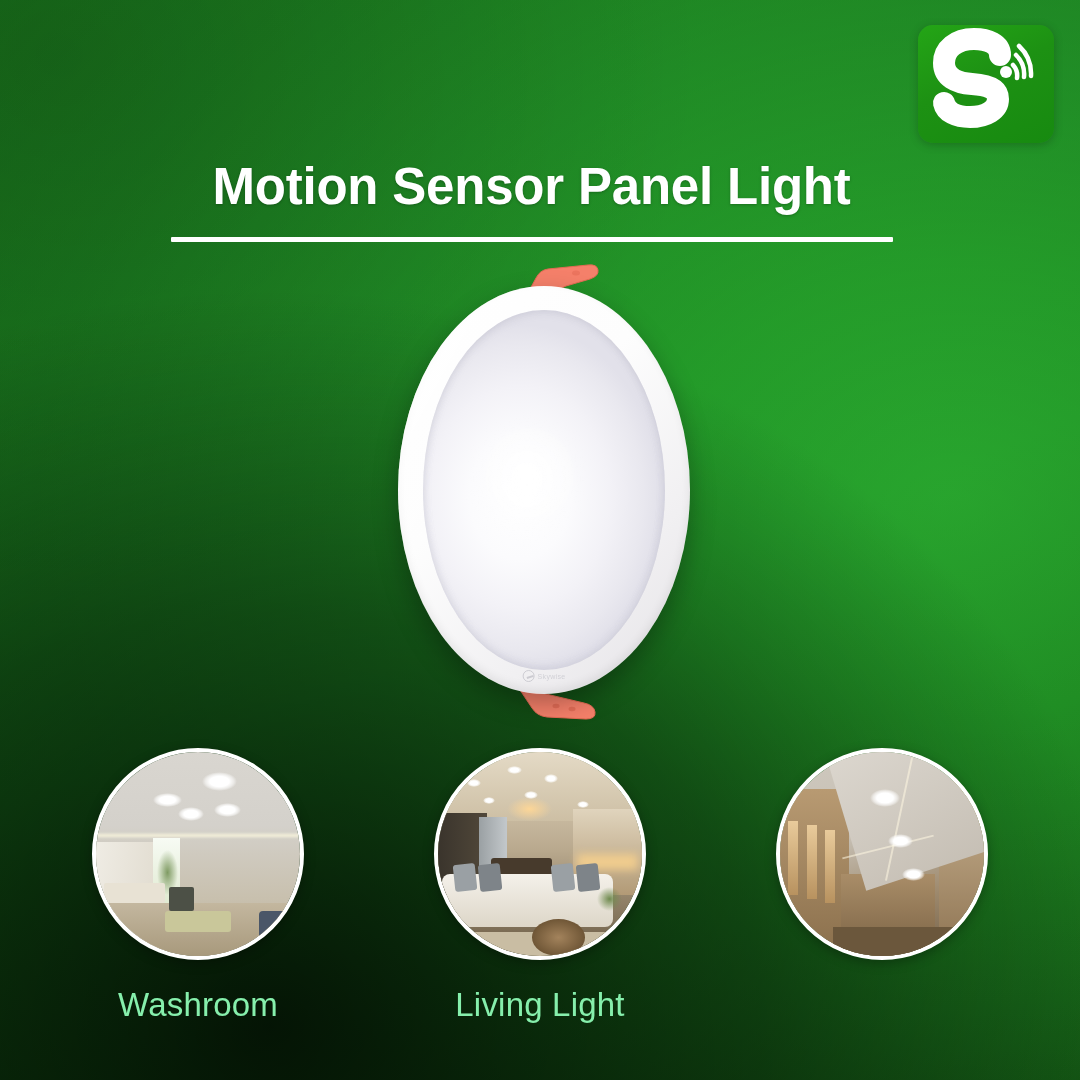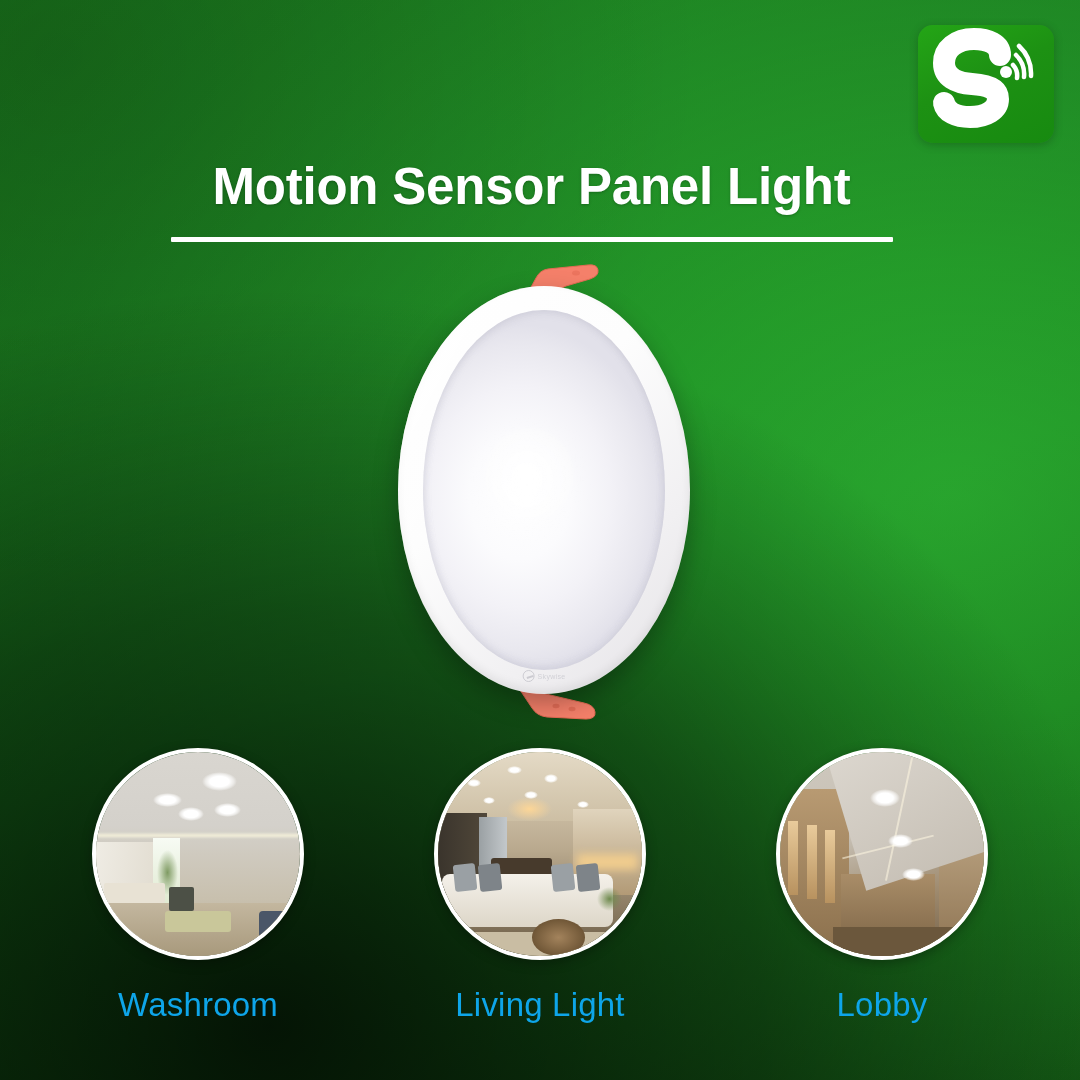--- a/index.html
+++ b/index.html
@@ -130,21 +130,21 @@
     border-radius:50%;
     border:4px solid #ffffff;
     overflow:hidden;
     position:relative;
     box-shadow:0 3px 12px rgba(0,0,0,.30);
   }
   .room-scene{ position:absolute; inset:0; }
   .room-label{
     margin-top:26px;
     font-size:33px;
-    color:#0ea5e9;
+    color:#86efac;
     font-weight:normal;
     letter-spacing:.2px;
   }
 
   
   .scene-washroom{
     background:linear-gradient(180deg,#d9d6d0 0%,#d4d1cb 36%,#cfcabf 50%,#c8c0ae 72%,#b9ad95 100%);
   }
   .scene-washroom .wall-left{
     position:absolute; left:0; top:44%; width:34%; height:56%;
@@ -396,16 +396,15 @@
         <div class="wall-right"></div>
         <div class="ceiling"></div>
         <div class="floor"></div>
         <div class="seam s1"></div>
         <div class="seam s2"></div>
         <div class="downlight" style="left:44%;top:18%;width:15%;height:9%"></div>
         <div class="downlight" style="left:53%;top:40%;width:12%;height:7%"></div>
         <div class="downlight" style="left:60%;top:57%;width:11%;height:6%"></div>
       </div>
     </div>
-    <div class="room-label">Lobby</div>
   </div>
 
 </div>
 
 </body></html>

